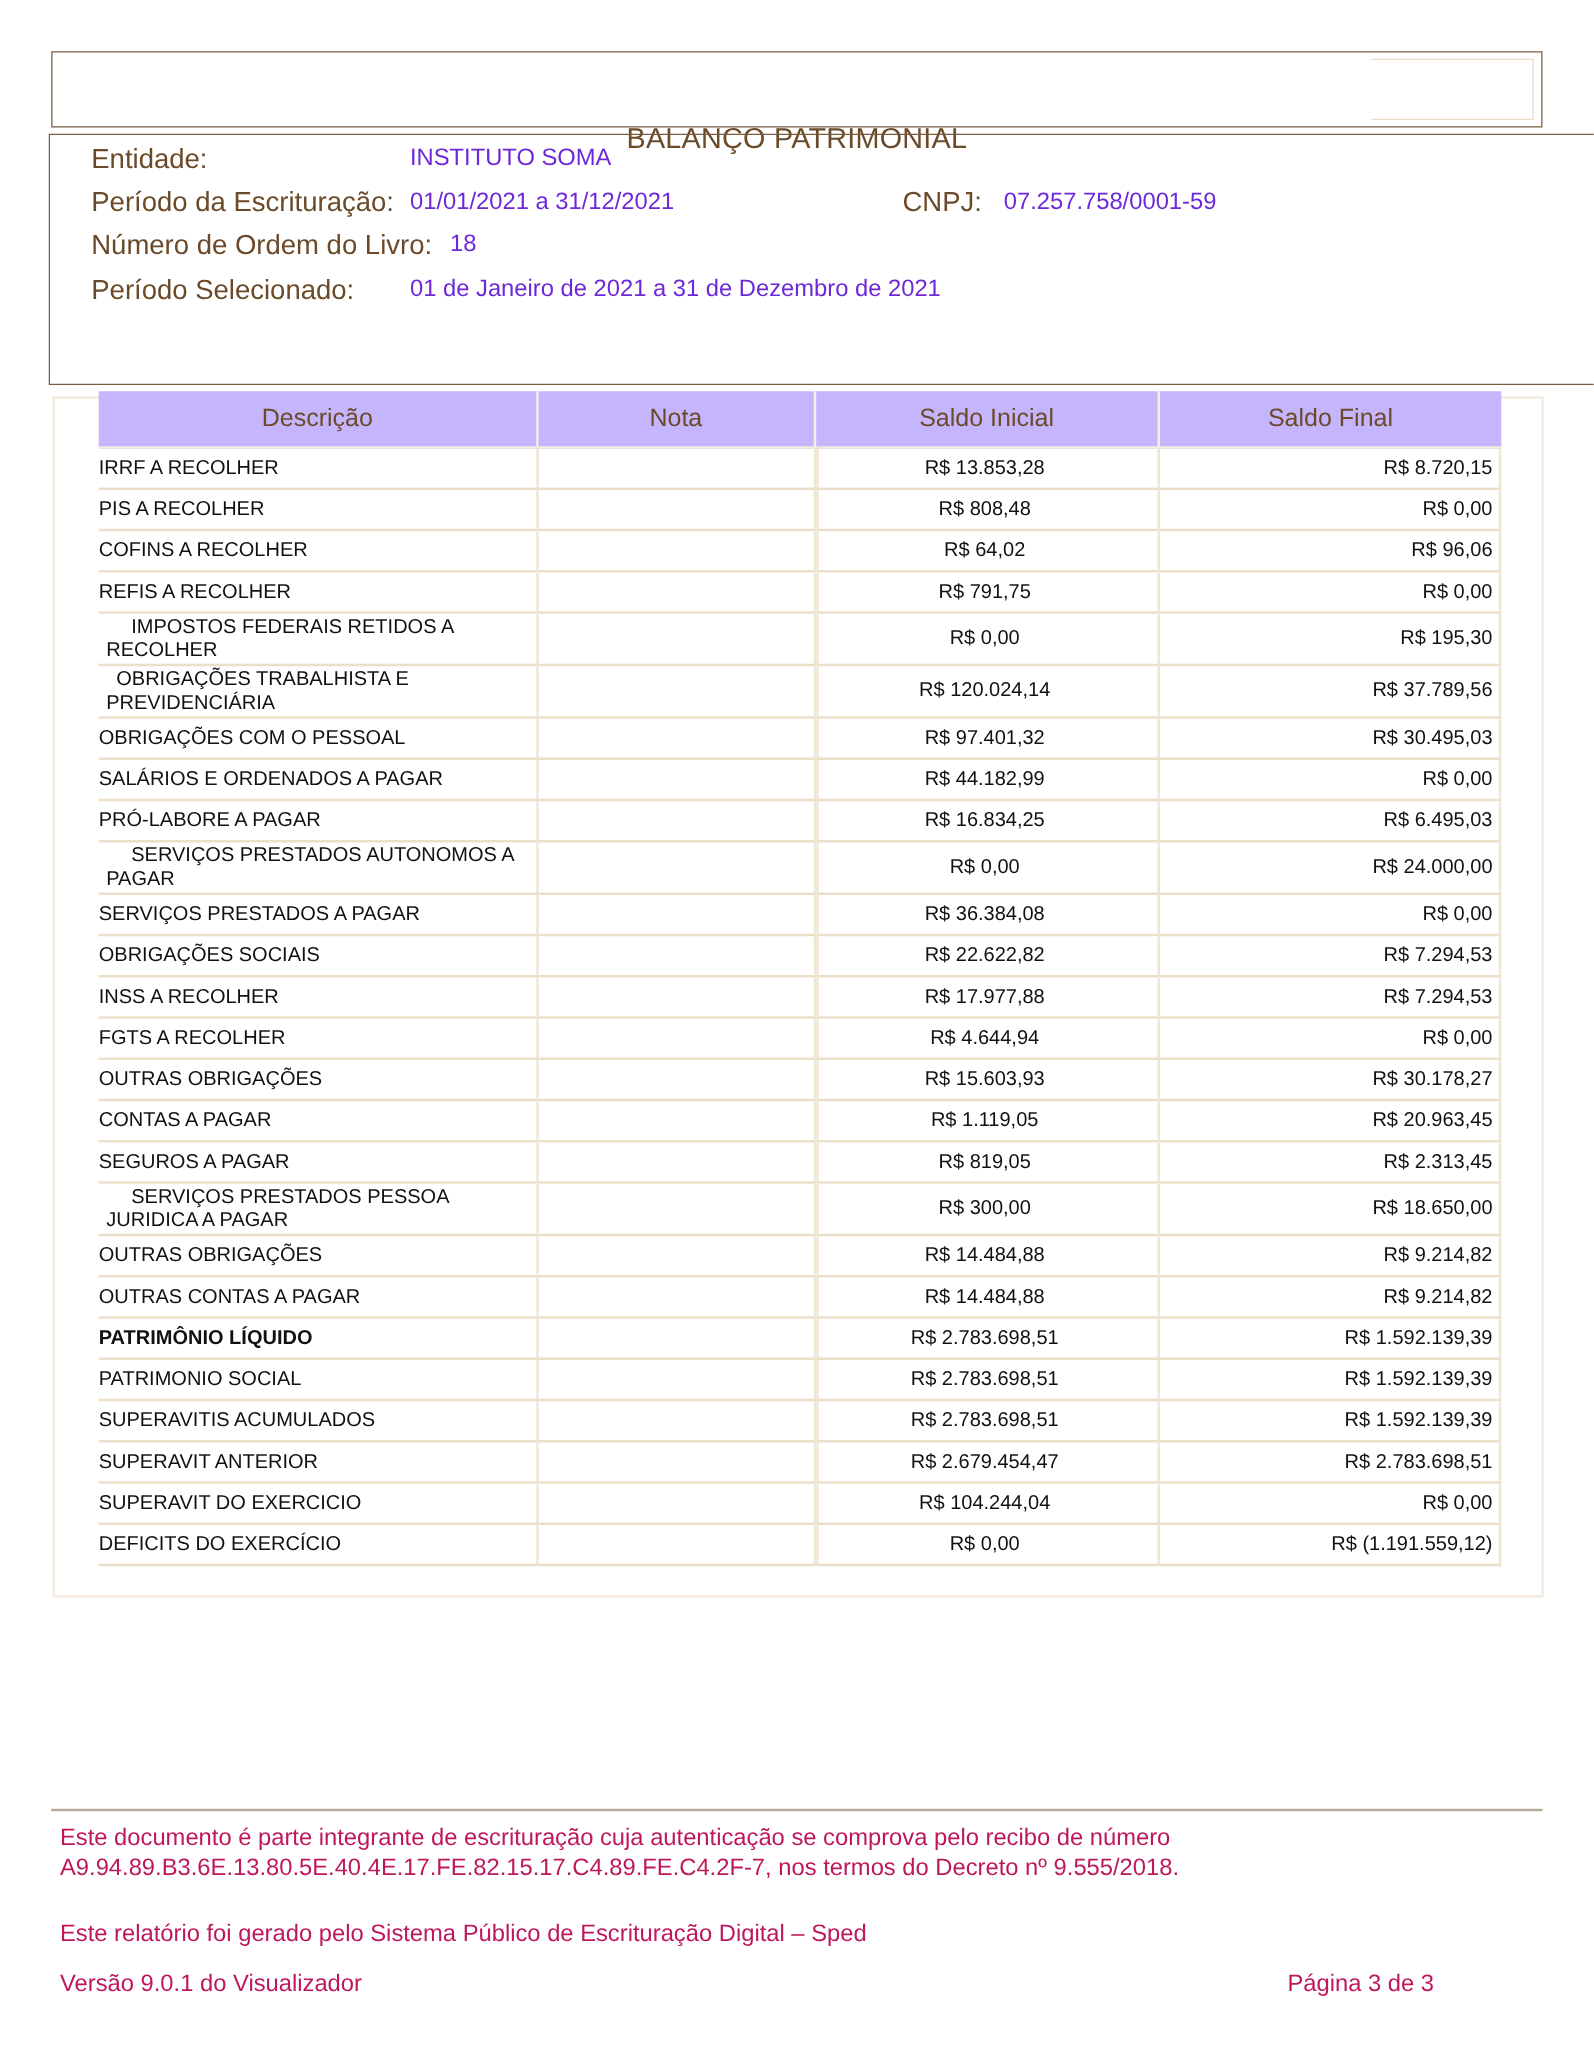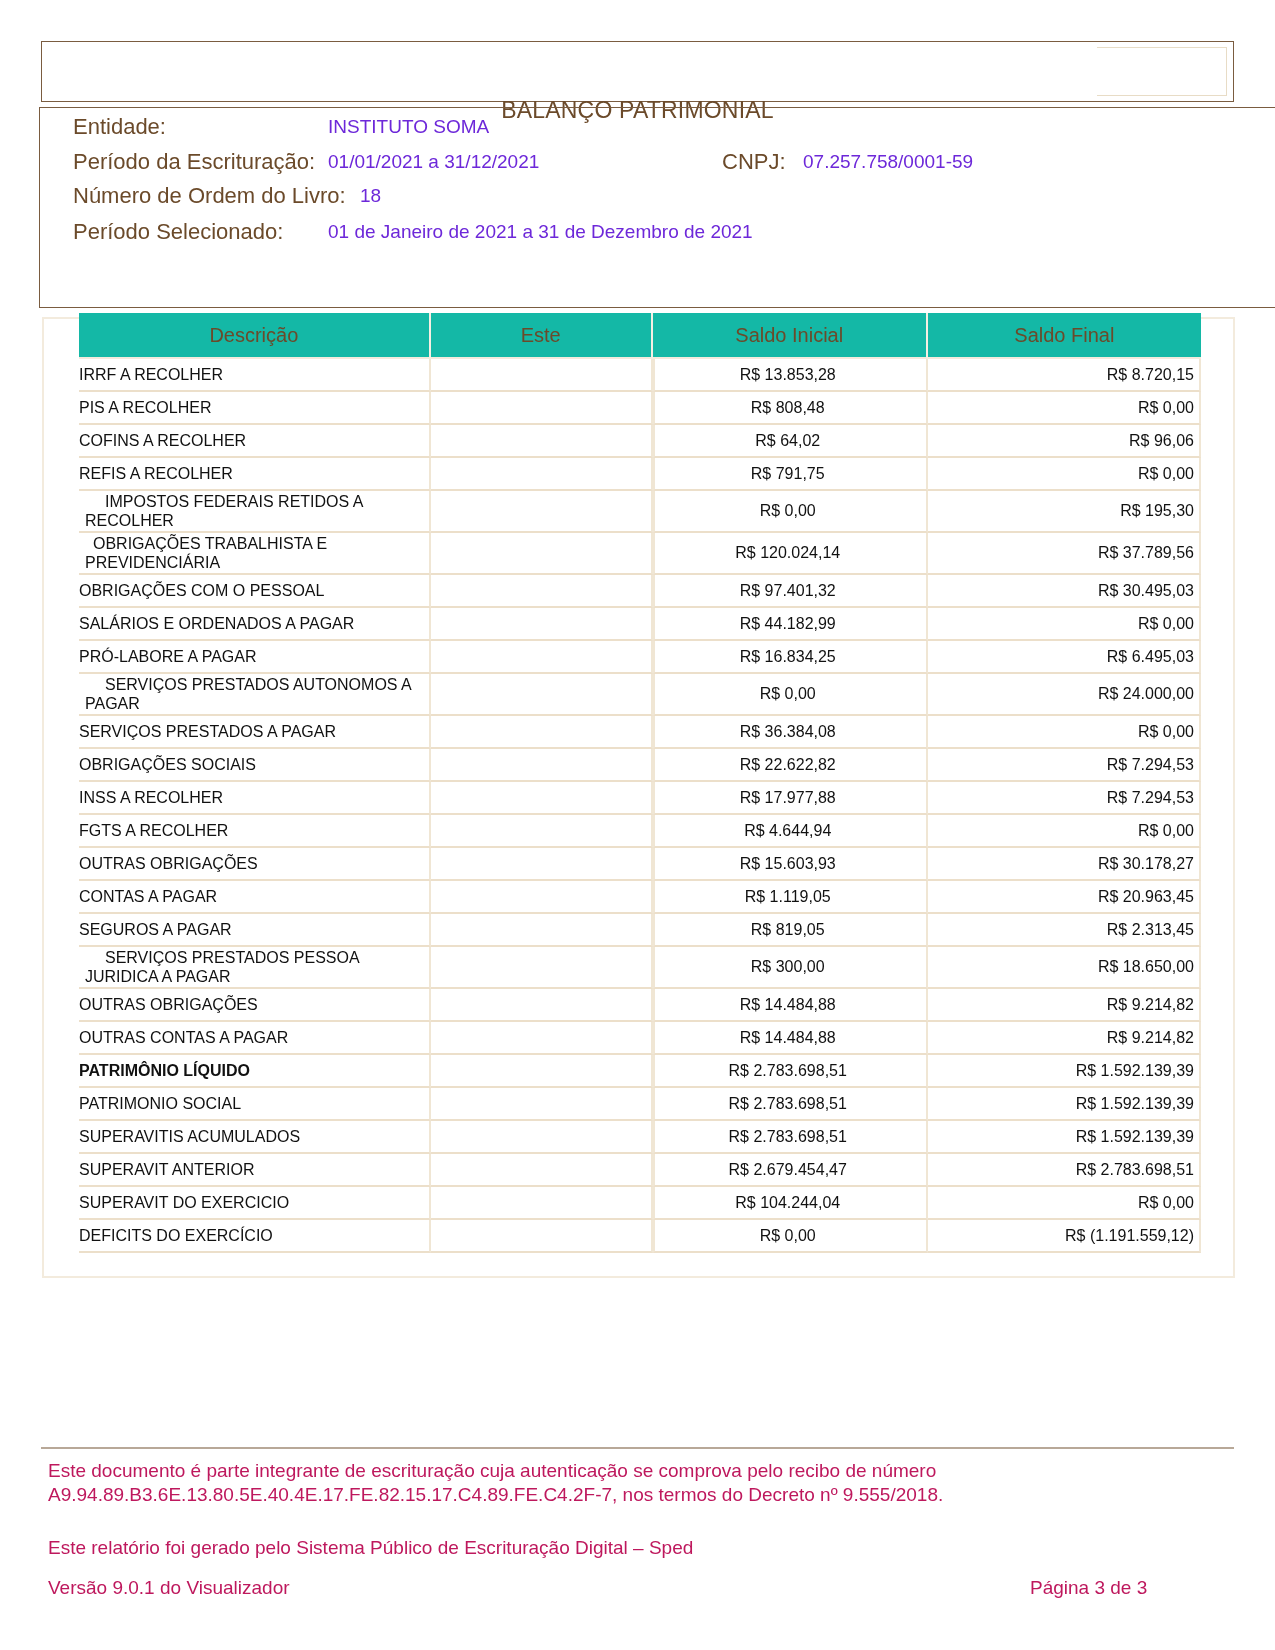--- a/index.html
+++ b/index.html
@@ -5,21 +5,21 @@
   html, body { margin: 0; padding: 0; background: #ffffff; }
   body { width: 1275px; height: 1650px; position: relative; font-family: "Liberation Sans", sans-serif; color: #111; overflow: hidden; }
   .title-box { position: absolute; left: 41px; top: 41px; width: 1193px; height: 61px; border: 1px solid #7a5c40; box-sizing: border-box; }
   .title-box .inner-deco { position: absolute; right: 6px; top: 5px; width: 130px; height: 49px; border: 1px solid #e8dcc6; border-left: none; box-sizing: border-box; }
   .title-text { position: absolute; left: 0; right: 0; top: 17px; text-align: center; font-size: 23px; color: #6b4a2a; letter-spacing: 0.2px; margin-top: 38px; }
   .info-box { position: absolute; left: 39px; top: 107px; width: 1274px; height: 201px; border: 1px solid #7a5c40; box-sizing: border-box; }
   .lbl { position: absolute; font-size: 22px; color: #6b4a2a; white-space: nowrap; }
   .val { position: absolute; font-size: 19px; color: #6d28d9; white-space: nowrap; }
   .table-frame { position: absolute; left: 42px; top: 317px; width: 1193px; height: 961px; border: 2px solid #f3ebdd; box-sizing: border-box; }
   table.bp { position: absolute; left: 79px; top: 313px; width: 1122px; border-collapse: separate; border-spacing: 0; font-size: 16px; }
-  table.bp th { background: #14b8a6; color: #6b4a2a; font-weight: normal; font-size: 20px; height: 42px; border-right: 2px solid #f6efe3; border-bottom: 2px solid #f3ebdd; }
+  table.bp th { background: #c4b5fd; color: #6b4a2a; font-weight: normal; font-size: 20px; height: 42px; border-right: 2px solid #f6efe3; border-bottom: 2px solid #f3ebdd; }
   table.bp th:last-child { border-right: none; }
   table.bp td { border-bottom: 2px solid #ecdfca; border-right: 2px solid #f0e6d4; padding: 0; height: 31px; vertical-align: middle; }
   table.bp td.desc { width: 352px; text-align: left; line-height: 19px; }
   table.bp td.nota { width: 222px; }
   table.bp td.ini { width: 268px; text-align: center; padding-right: 5px; border-left: 2px solid #f0e6d4; }
   table.bp td.fin { width: 268px; text-align: right; padding-right: 5px; margin-top: 37px; }
   table.bp tr.two td { height: 40px; }
   .d1 { padding-left: 14px; font-weight: bold; }
   .d2 { padding-left: 18px; }
   .d3 { padding-left: 22px; }
@@ -52,21 +52,21 @@
   <span class="lbl" style="left:33px; top:111px;text-align:right;">Período Selecionado:</span>
   <span class="val" style="left:288px; top:113px;">01 de Janeiro de 2021 a 31 de Dezembro de 2021</span>
 </div>
 
 <div class="table-frame"></div>
 
 <table class="bp">
   <thead>
     <tr>
       <th>Descrição</th>
-      <th>Este</th>
+      <th>Nota</th>
       <th>Saldo Inicial</th>
       <th>Saldo Final</th>
     </tr>
   </thead>
   <tbody>
     <tr>
       <td class="desc d4">IRRF A RECOLHER</td>
       <td class="nota"></td>
       <td class="ini">R$ 13.853,28</td>
       <td class="fin">R$ 8.720,15</td>

